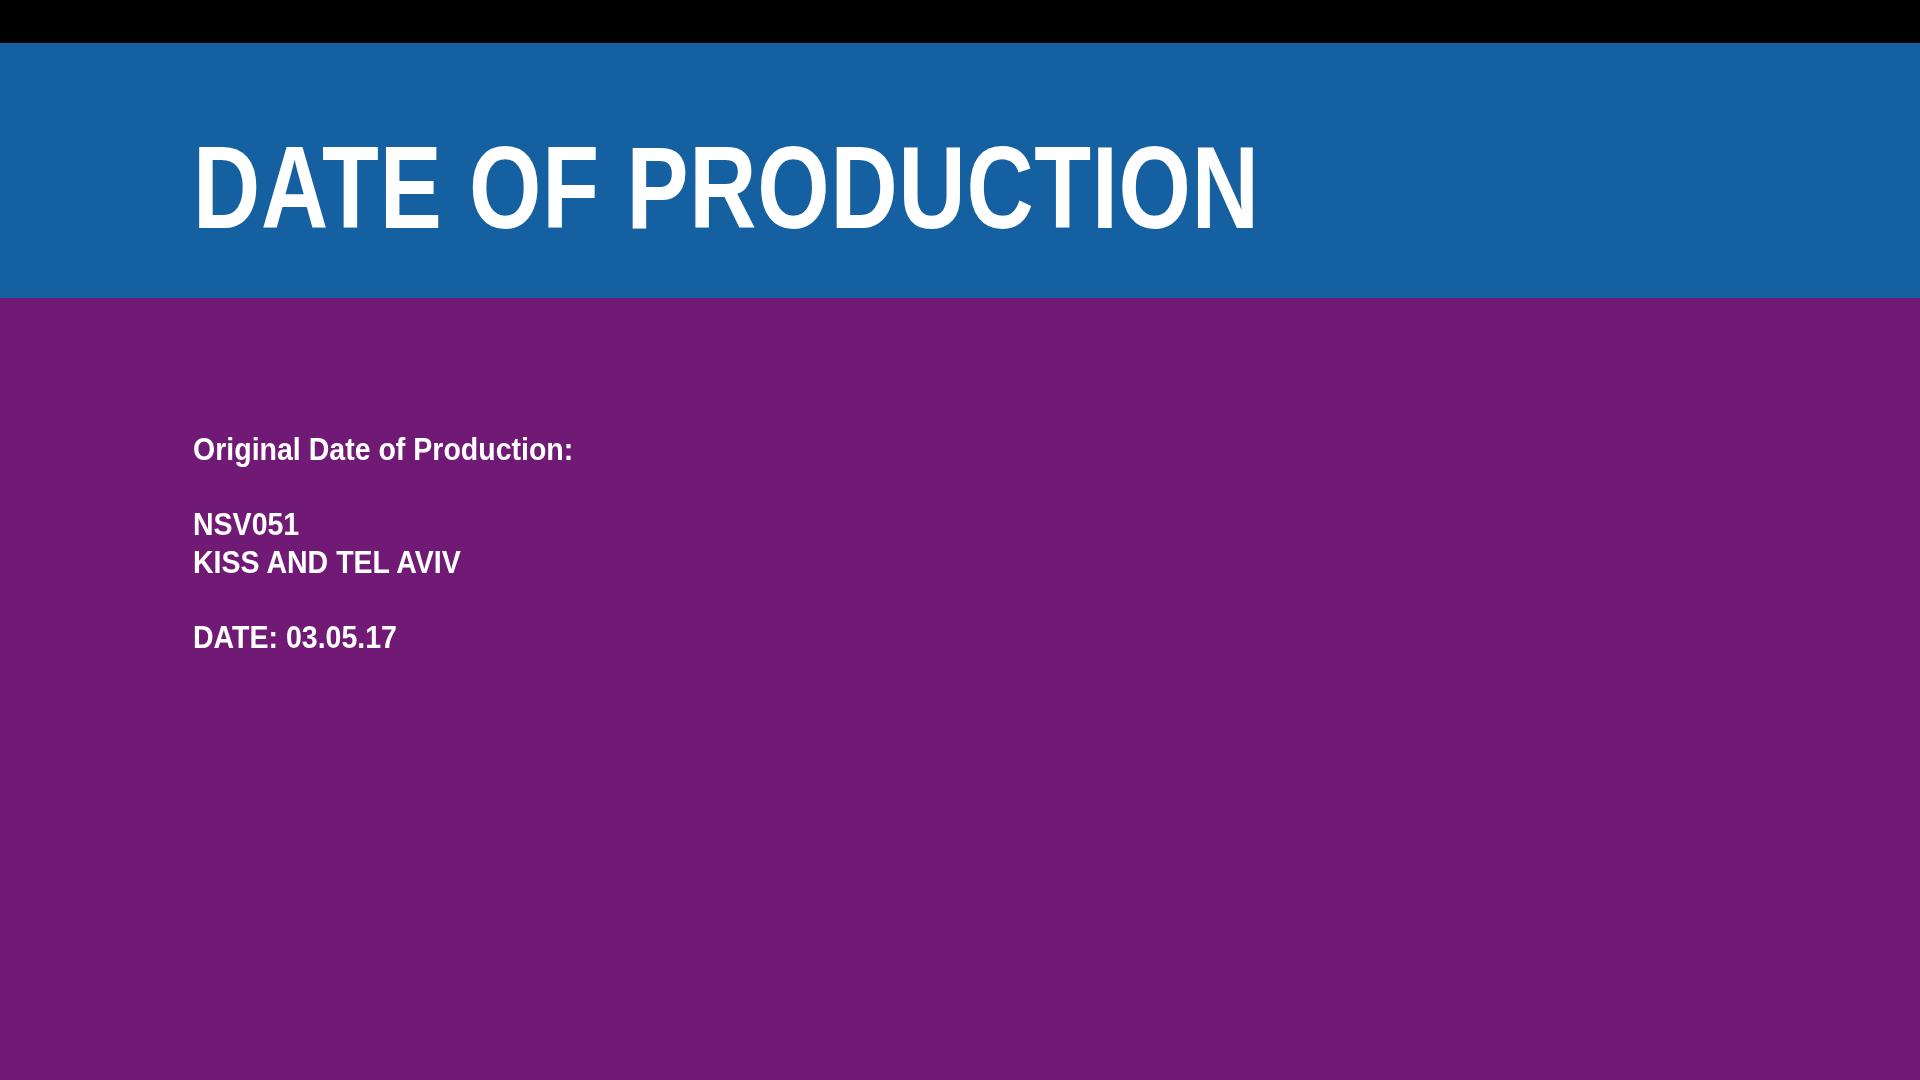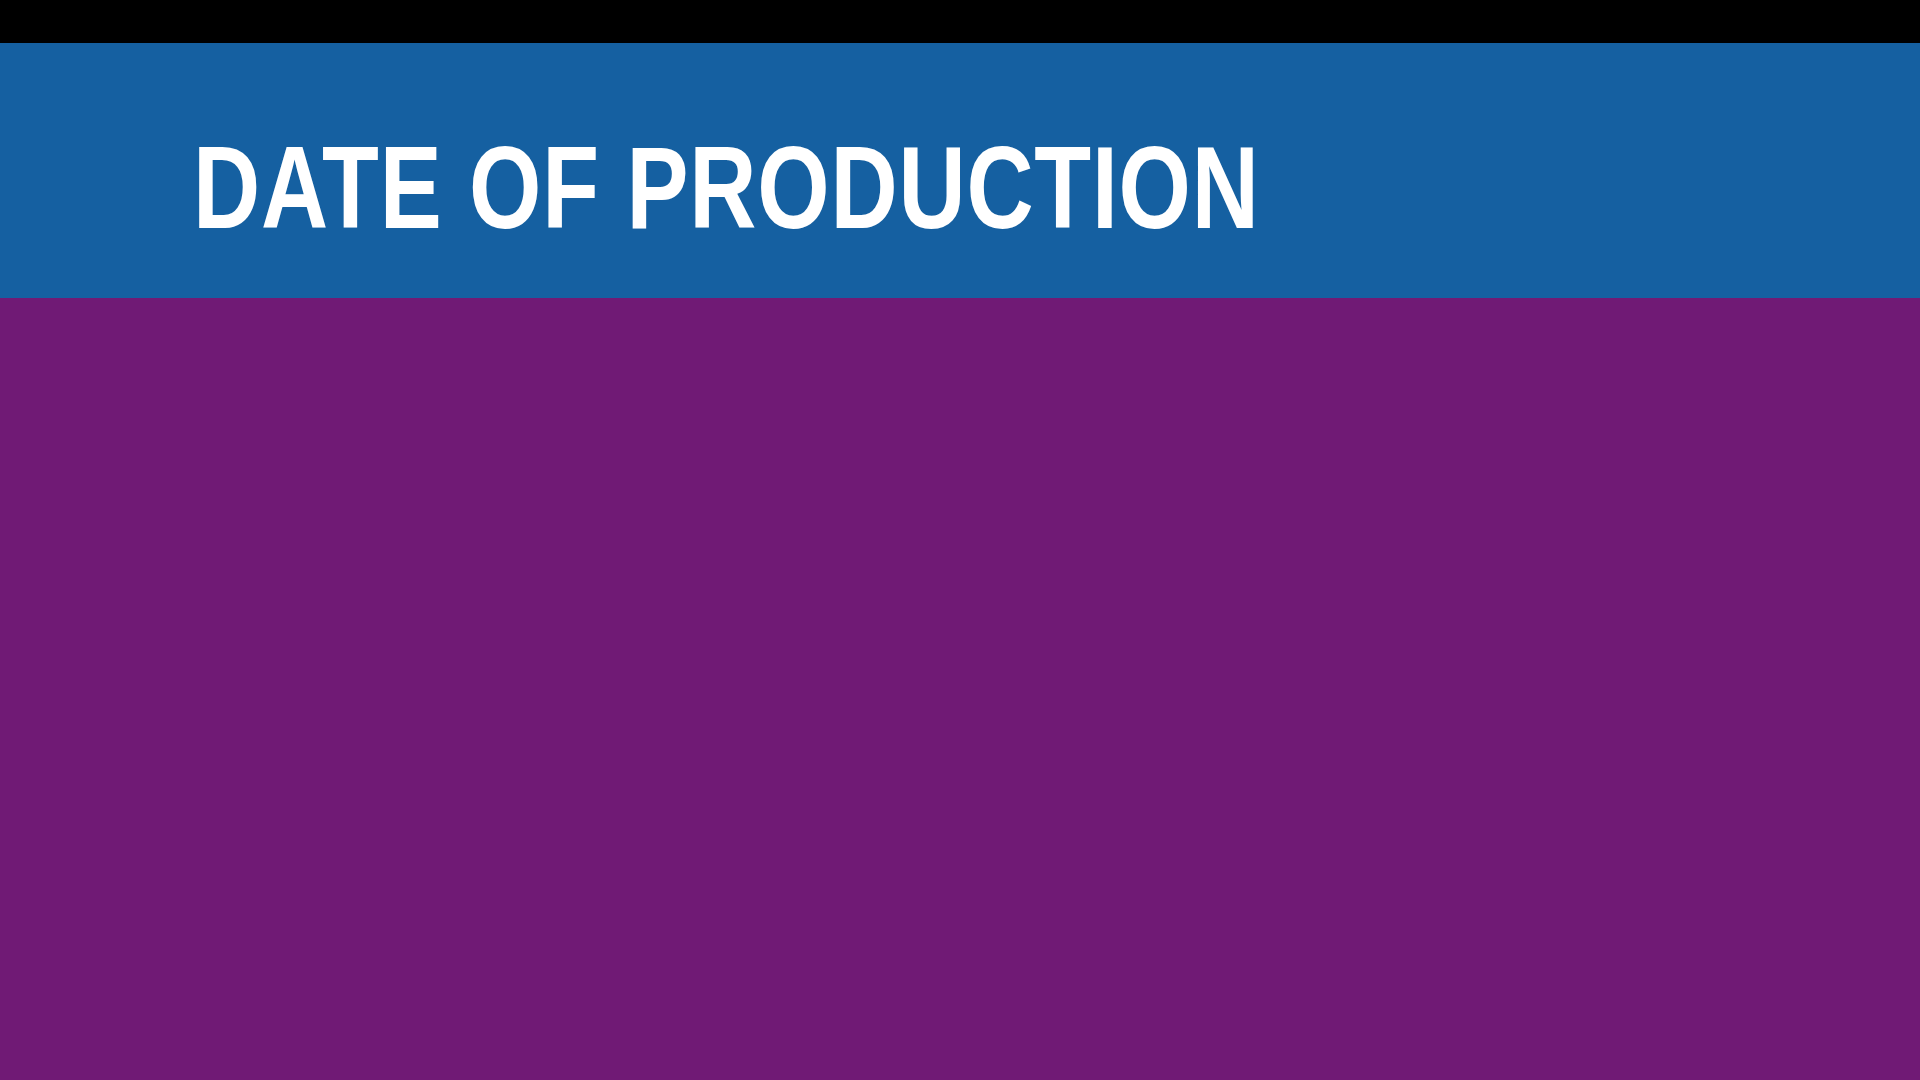--- a/index.html
+++ b/index.html
@@ -76,14 +76,29 @@
 </style>
 </head>
 <body>
 
 <div id="slide">
 
   <div id="title-banner">
     <div id="slide-title">DATE OF PRODUCTION</div>
   </div>
 
+  <div id="body-block">
+
+    <div class="body-line">Original Date of Production:</div>
+
+    <div class="spacer"></div>
+
+    <div class="body-line">NSV051</div>
+
+    <div class="body-line">KISS AND TEL AVIV</div>
+
+    <div class="spacer"></div>
+
+    <div class="body-line">DATE: 03.05.17</div>
+
+  </div>
 
 </div>
 
 </body></html>

